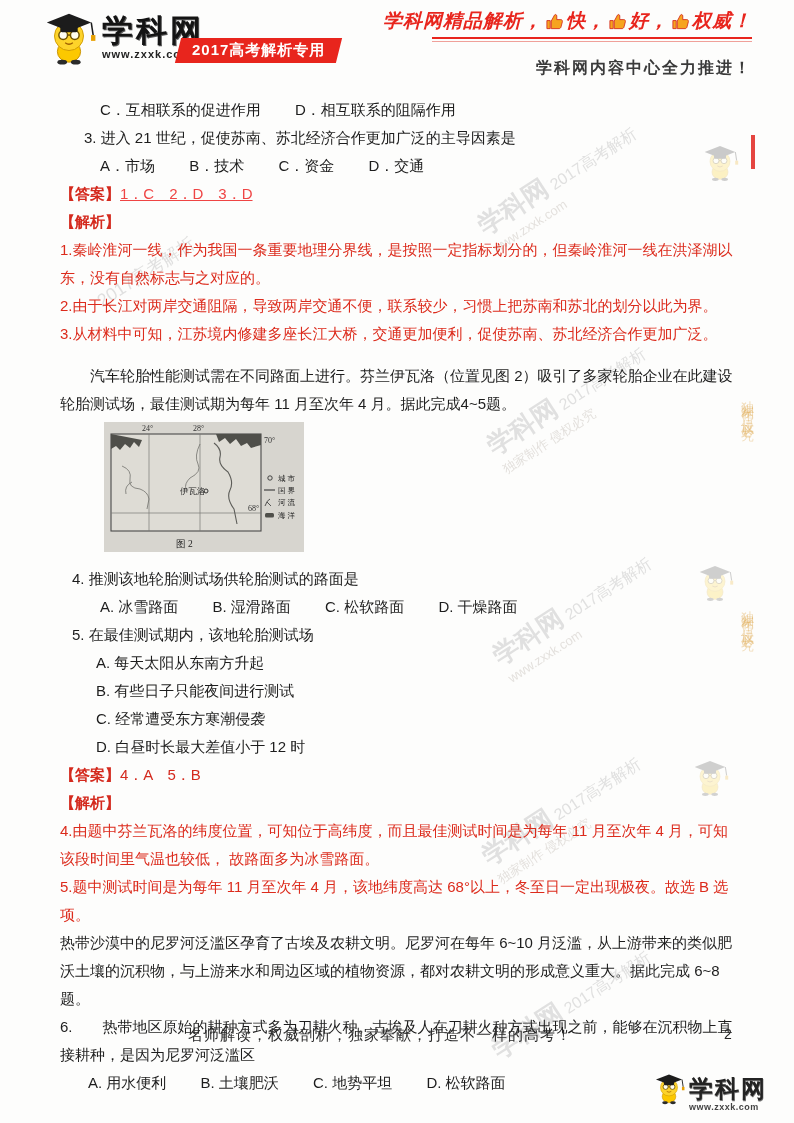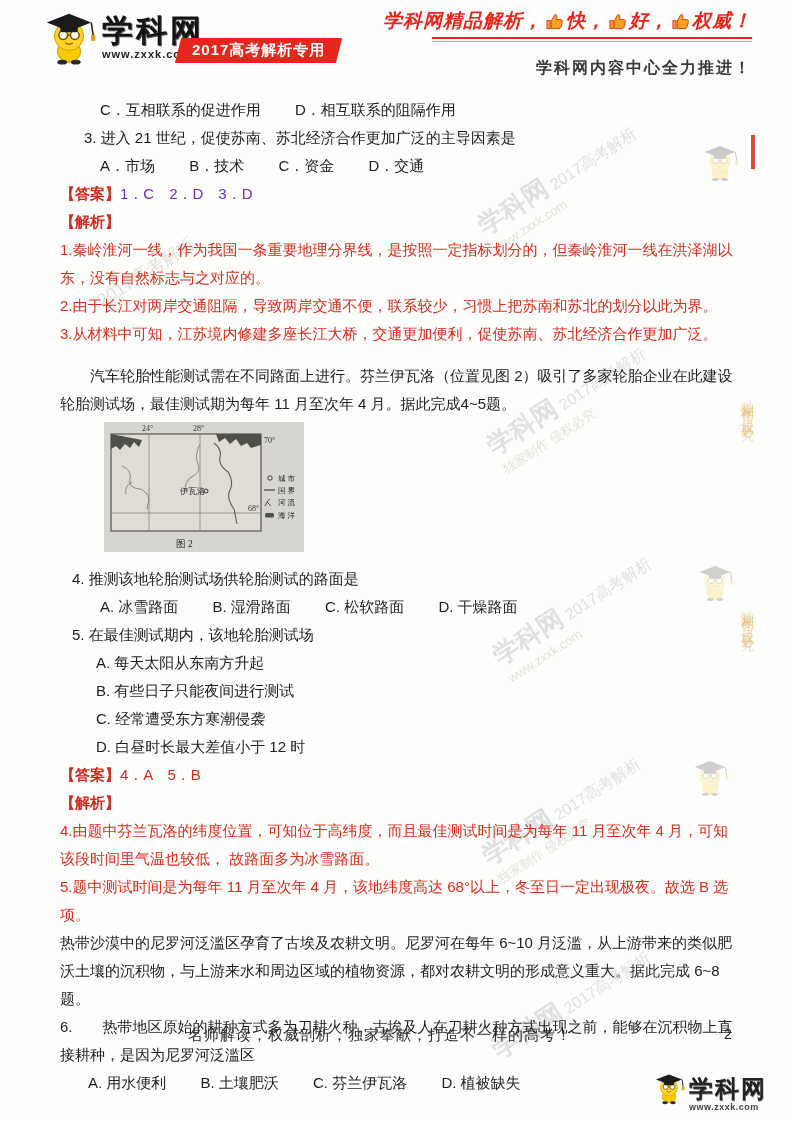--- a/index.html
+++ b/index.html
@@ -22,21 +22,21 @@
   .thumb { width:19px; height:19px; flex:0 0 auto; }
 
   
   .content { position:absolute; left:60px; top:96px; width:678px; font-size:15px; line-height:28px; color:#1d1d1d; }
   .opt-line { padding-left:40px; }
   .opt-line .opt { display:inline-block; margin-right:30px; }
   .q-line { padding-left:24px; }
   .q-line4 { padding-left:12px; }
   .sub-opt { padding-left:36px; }
   .ans-label { color:#d42a1e; font-weight:bold; }
-  .ans-blue { color:#6d28d9; }
+  .ans-blue { color:#ef4444;text-decoration:underline; }
   .ans-red { color:#d42a1e; }
   .red { color:#dc2b1c; }
   .para-indent { text-indent:2em; }
   .gap-sm { height:14px; }
   .map-block { margin:4px 0 4px 44px; width:200px;font-family:Liberation Serif, serif; }
 
   
   .footer-slogan { position:absolute; left:0; width:760px; top:1026px; text-align:center; font-size:15px; color:#2a2a2a; letter-spacing:1px; }
   .page-num { position:absolute; left:724px; top:1026px; font-size:14px; color:#222; }
   .ftr-logo { position:absolute; left:652px; top:1068px; display:flex; align-items:flex-start; }
@@ -245,22 +245,22 @@
 
     <div class="red">4.由题中芬兰瓦洛的纬度位置，可知位于高纬度，而且最佳测试时间是为每年 11 月至次年 4 月，可知该段时间里气温也较低， 故路面多为冰雪路面。</div>
     <div class="red">5.题中测试时间是为每年 11 月至次年 4 月，该地纬度高达 68°以上，冬至日一定出现极夜。故选 B 选项。</div>
 
     <div>热带沙漠中的尼罗河泛滥区孕育了古埃及农耕文明。尼罗河在每年 6~10 月泛滥，从上游带来的类似肥沃土壤的沉积物，与上游来水和周边区域的植物资源，都对农耕文明的形成意义重大。据此完成 6~8 题。</div>
 
     <div>6.　　热带地区原始的耕种方式多为刀耕火种。古埃及人在刀耕火种方式出现之前，能够在沉积物上直接耕种，是因为尼罗河泛滥区</div>
     <div class="opt-line" style="padding-left:28px;">
       <span class="opt">A. 用水便利</span>
       <span class="opt">B. 土壤肥沃</span>
-      <span class="opt">C. 芬兰伊瓦洛</span>
-      <span class="opt">D. 植被缺失</span>
+      <span class="opt">C. 地势平坦</span>
+      <span class="opt">D. 松软路面</span>
     </div>
   </div>
 
   <div class="footer-slogan">名师解读，权威剖析，独家奉献，打造不一样的高考！</div>
   <div class="page-num">2</div>
 
   <div class="ftr-logo">
     <svg width="34" height="40" viewBox="0 0 60 62">
         <use href="#mascot"></use>
       </svg>

